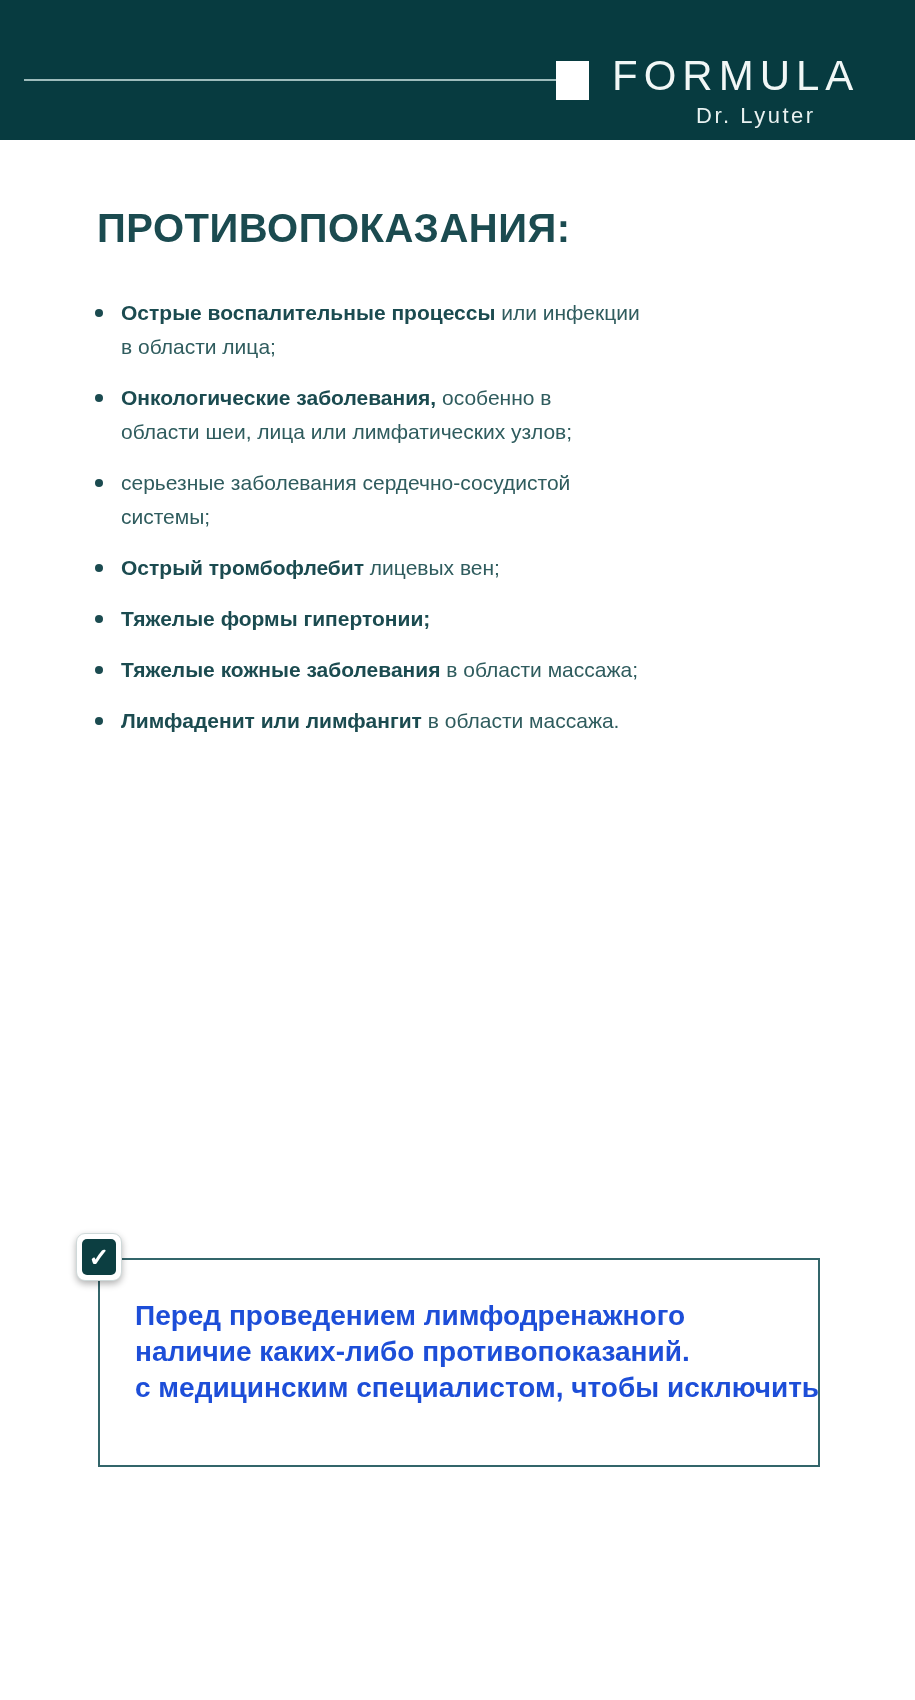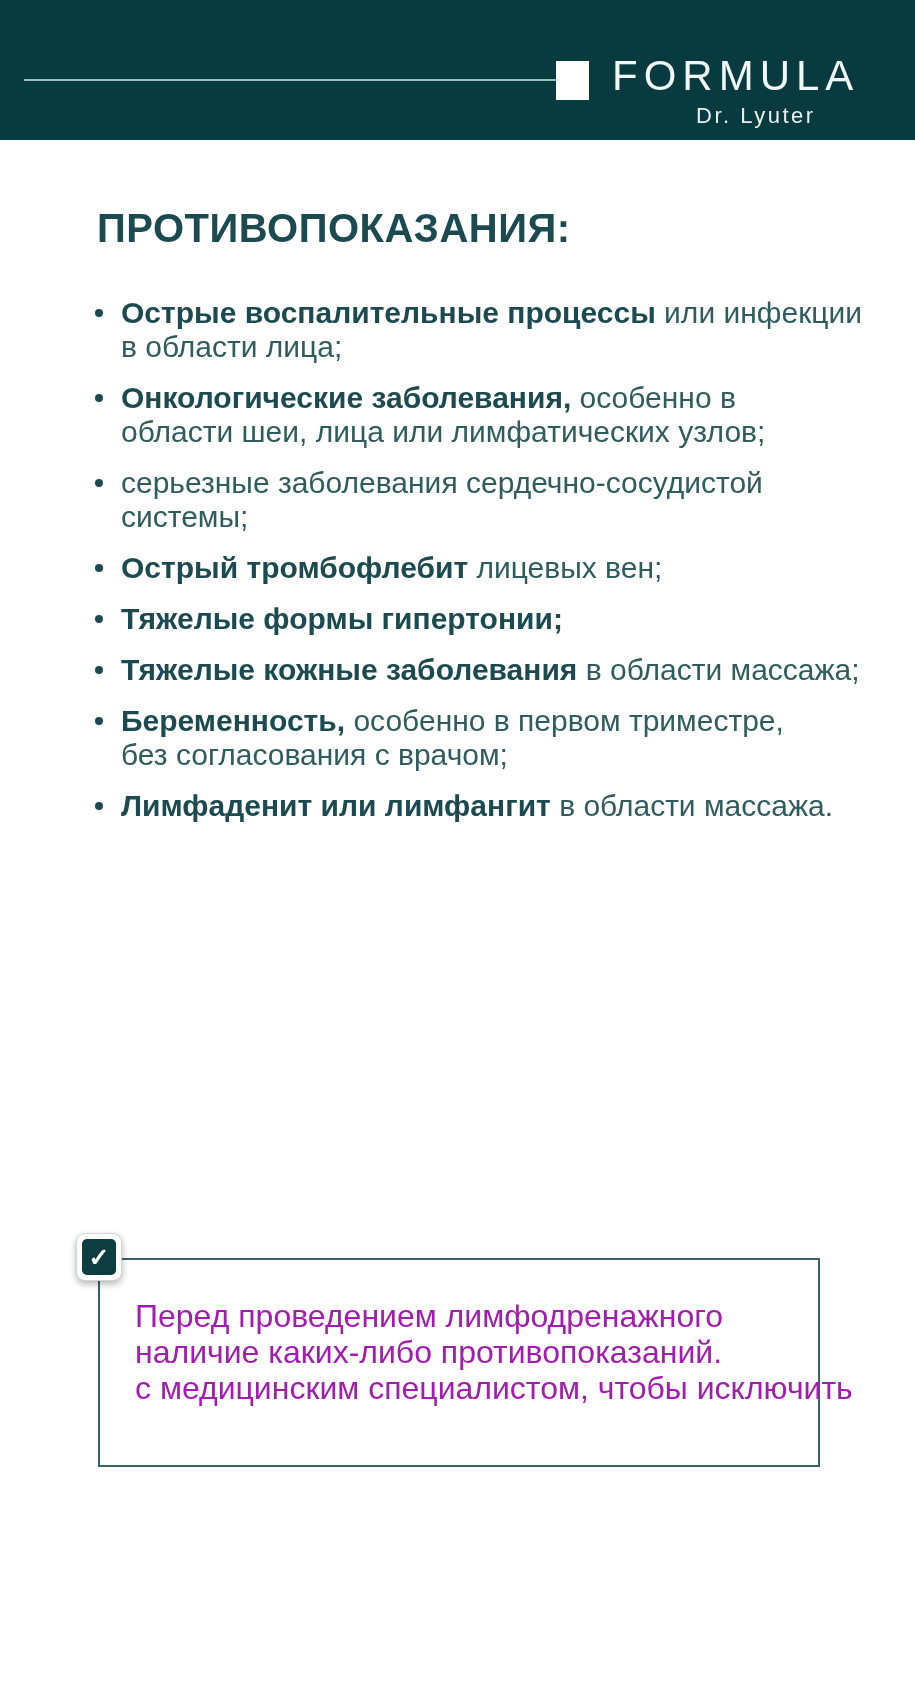--- a/index.html
+++ b/index.html
@@ -25,30 +25,30 @@
     position:absolute;left:97px;top:210px;
     font-size:40px;font-weight:bold;color:#1b4b50;letter-spacing:0.5px;line-height:36px;
   }
   
   .contra-list{position:absolute;left:95px;top:296px;width:760px;}
   .contra-item{position:relative;padding-left:26px;margin-bottom:17px;}
   .contra-item .dot{
     position:absolute;left:0;top:13px;width:8px;height:8px;border-radius:50%;
     background:#1b4b50;
   }
-  .li-line{font-size:30px;line-height:34px;color:#2f5c5e;white-space:nowrap;}
+  .li-line{font-size:21px;line-height:34px;color:#2f5c5e;white-space:nowrap;}
   .li-line .b{font-weight:bold;color:#1b4b50;}
   
   .note-box{
     position:absolute;left:98px;top:1258px;width:722px;height:209px;
     border:2px solid #33656a;background:#ffffff;box-sizing:border-box;
   }
   .note-text{position:absolute;left:135px;top:1298px;width:660px;}
   .note-line{
-    font-size:32px;line-height:36px;font-weight:normal;color:#a21caf;white-space:nowrap;
+    font-size:28px;line-height:36px;font-weight:bold;color:#1d4ed8;white-space:nowrap;
   }
   .checkbox{
     position:absolute;left:76px;top:1233px;width:46px;height:48px;
     background:#ffffff;border:1px solid #cfd9d9;border-radius:9px;
     box-shadow:0 3px 7px rgba(0,0,0,0.30);box-sizing:border-box;
   }
   .checkbox-inner{
     position:absolute;left:5px;top:5px;width:34px;height:36px;
     background:#0c3e41;border-radius:5px;
     display:flex;align-items:center;justify-content:center;
@@ -97,25 +97,20 @@
     <div class="contra-item">
       <span class="dot"></span>
       <div class="li-line"><span class="b">Тяжелые формы гипертонии;</span><span></span></div>
     </div>
 
     <div class="contra-item">
       <span class="dot"></span>
       <div class="li-line"><span class="b">Тяжелые кожные заболевания</span><span> в области массажа;</span></div>
     </div>
 
-    <div class="contra-item">
-      <span class="dot"></span>
-      <div class="li-line"><span class="b">Беременность,</span><span> особенно в первом триместре,</span></div>
-      <div class="li-line">без согласования с врачом;</div>
-    </div>
 
     <div class="contra-item">
       <span class="dot"></span>
       <div class="li-line"><span class="b">Лимфаденит или лимфангит</span><span> в области массажа.</span></div>
     </div>
 
   </div>
 
   <div class="note-box"></div>
   <div class="note-text">

